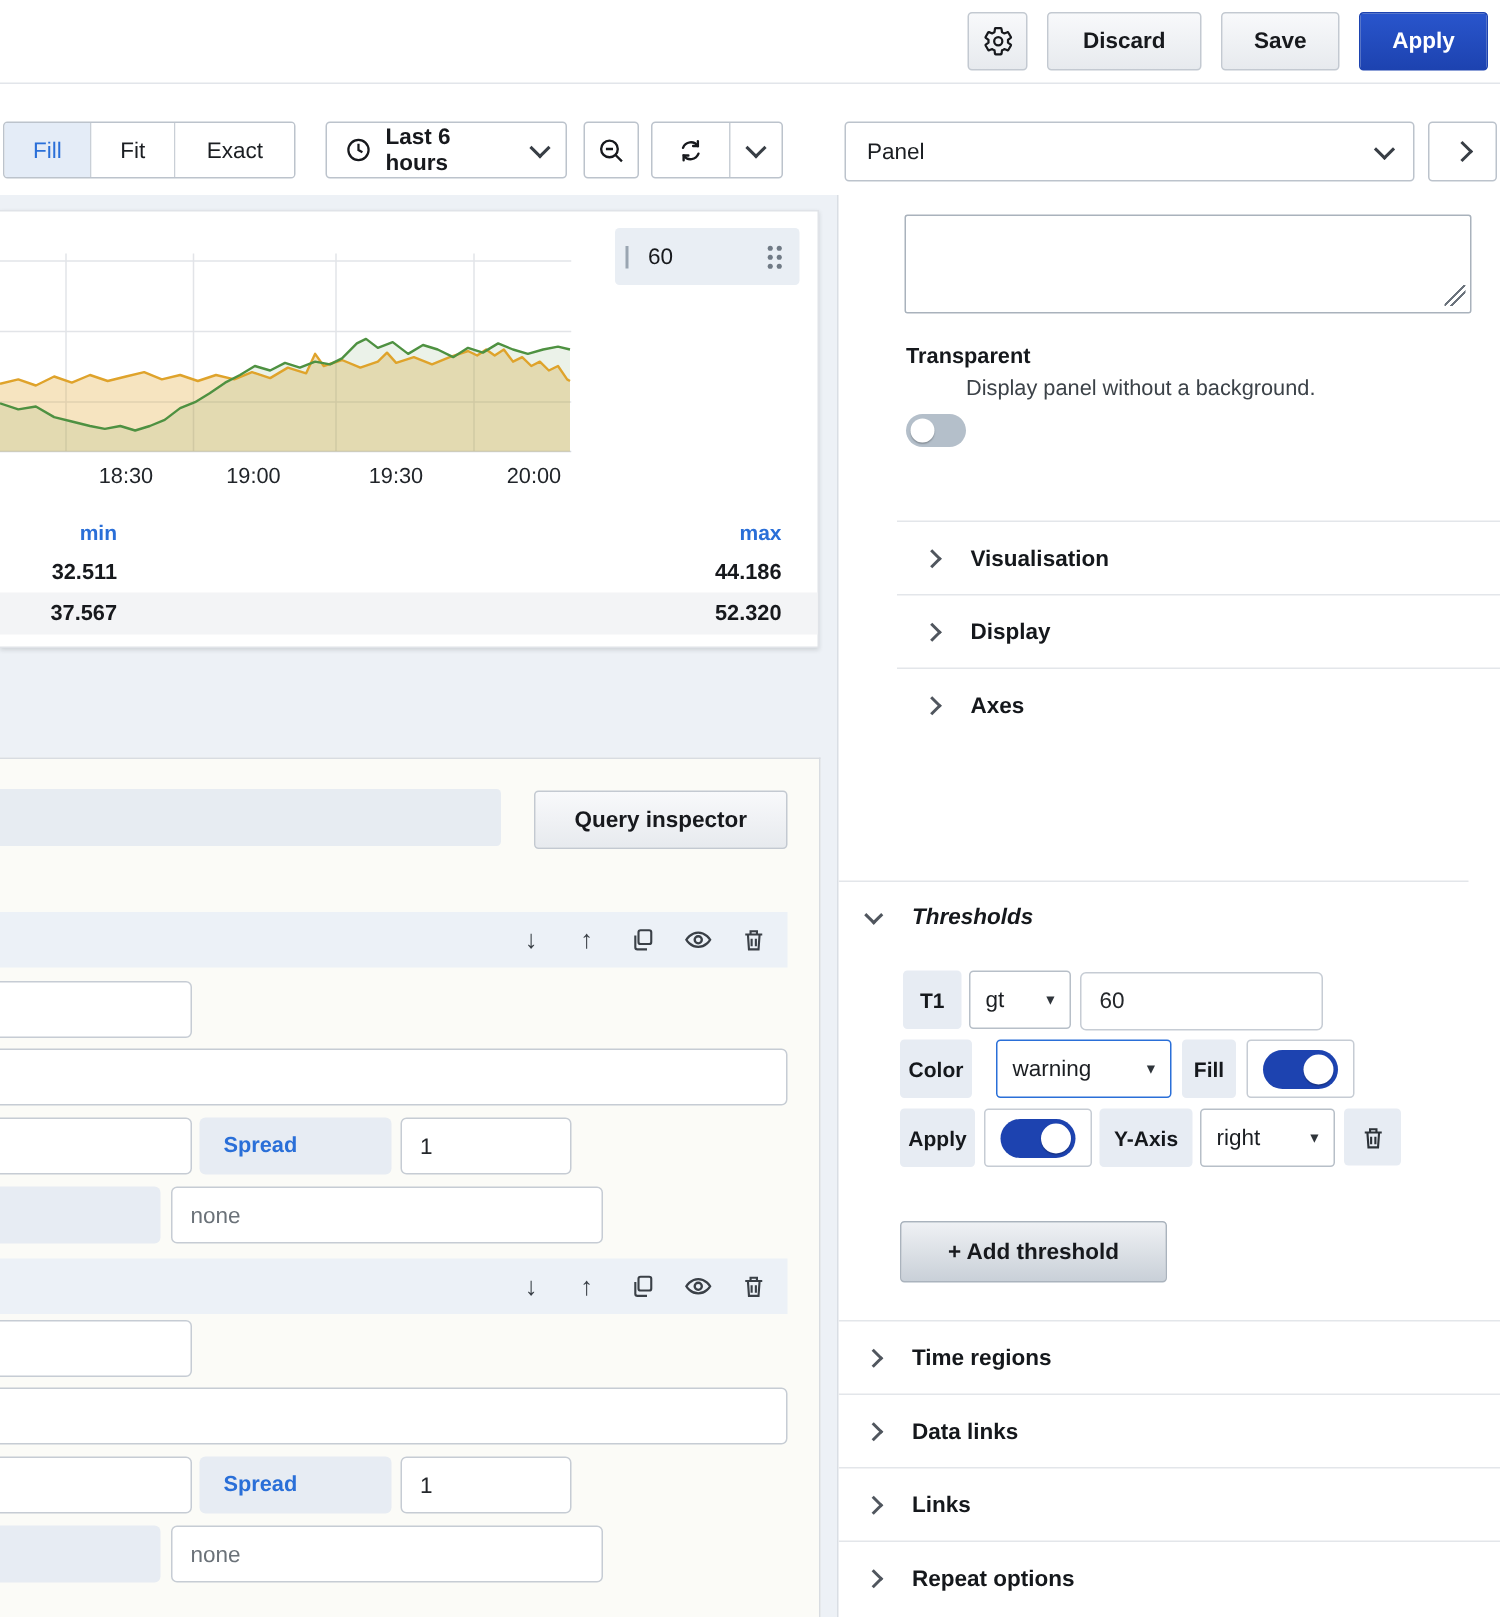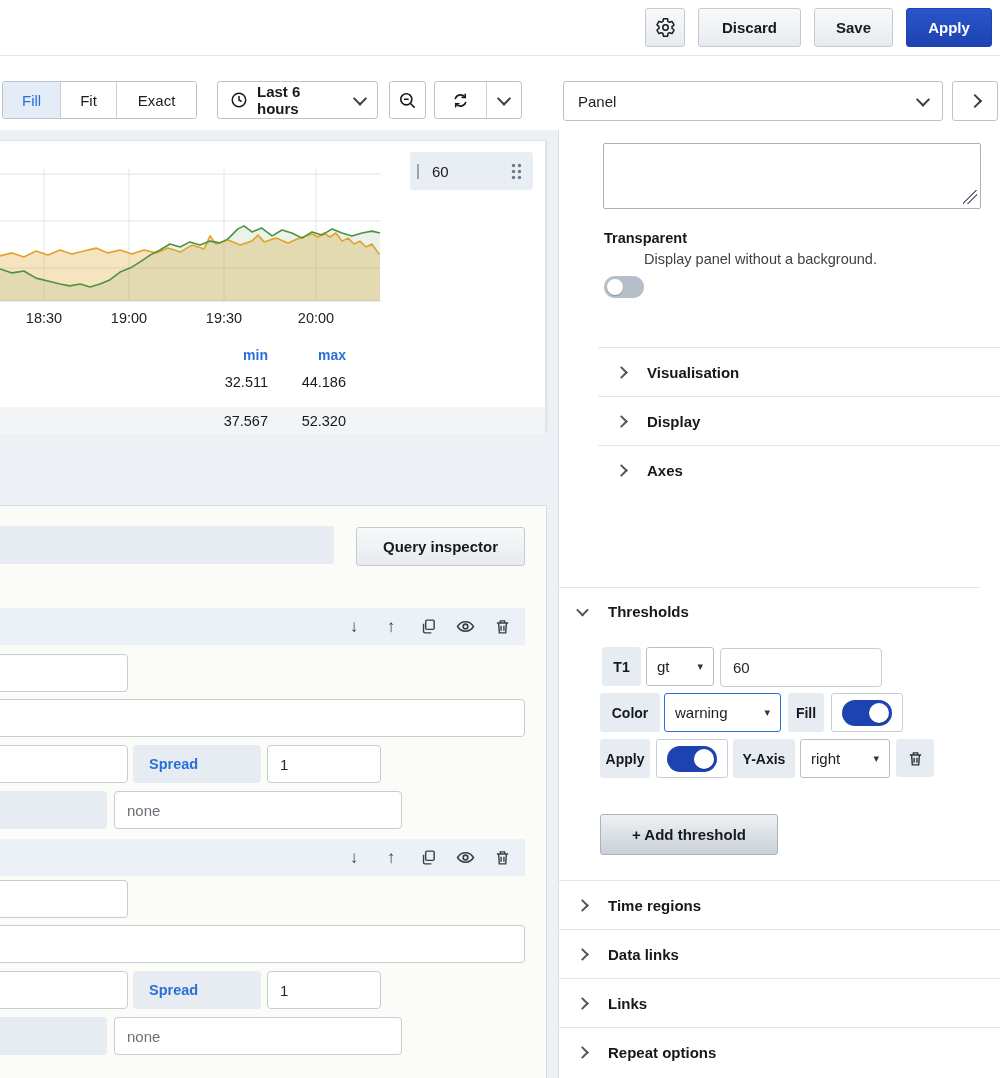--- a/index.html
+++ b/index.html
@@ -43,26 +43,26 @@
   
   .chart-card{position:absolute;left:0;top:10px;width:546px;height:292px;background:#fff;border:1px solid #e0e3e8;border-left:none;
               box-shadow:0 1px 3px rgba(20,25,30,.14);box-sizing:border-box;}
   #chart-svg{position:absolute;left:0;top:0;}
   .threshold-seg{position:absolute;left:374px;top:27px;width:33px;height:3px;background:var(--threshold);border-radius:1px;}
   .threshold-handle{position:absolute;left:410px;top:11px;width:123px;height:38px;background:#e9eef4;border-radius:3px;
                     display:flex;align-items:center;cursor:grab;}
   .th-tick{width:2px;height:15px;background:#9aa5b1;margin-left:7px;}
   .th-val{margin-left:13px;font-size:15px;color:#17191d;}
   .th-grip{margin-left:auto;margin-right:10px;display:block;}
-  .xtick{position:absolute;top:169px;transform:translateX(-50%);font-size:14.5px;color:#202429;}
+  .xtick{position:absolute;top:169px;transform:translateX(-50%);font-size:14.5px;color:#202429;margin-left:40px;}
   .legend{position:absolute;left:0;top:200px;width:100%;}
-  .lg-row{display:flex;justify-content:center;align-items:center;padding-right:24px;height:27px;padding-left:15px;}
-  .lg-cell{width:78px;text-align:right;font-size:14.5px;color:#17191d;}
+  .lg-row{display:flex;justify-content:space-between;align-items:center;padding-right:24px;height:27px;}
+  .lg-cell{width:78px;text-align:right;font-size:14.5px;color:#17191d;font-weight:bold;}
   .lg-head .lg-cell{font-weight:700;font-size:14px;color:var(--link);}
-  .lg-alt{background:#f3f4f6;height:28px;margin-top:12px;}
+  .lg-alt{background:#f3f4f6;height:28px;}
 
   
   .query-card{position:absolute;left:0;top:375px;width:547px;height:573px;background:#fbfbf7;border-top:1px solid #d8dce1;border-right:1px solid #d8dce1;box-sizing:border-box;}
   .q-strip{position:absolute;left:0;top:20px;width:334px;height:38px;background:#e7ecf2;border-radius:0 3px 3px 0;}
   .q-inspector{position:absolute;left:356px;top:21px;width:169px;height:39px;}
   .q-header{position:absolute;left:0;width:525px;height:37px;background:#ecf1f7;display:flex;align-items:center;justify-content:flex-end;gap:17px;padding-right:13px;box-sizing:border-box;}
   .q-ico{width:20px;height:20px;display:flex;align-items:center;justify-content:center;color:#3a4047;font-size:17px;cursor:pointer;background:none;border:none;padding:0;}
   .inp{position:absolute;height:38px;background:#fff;border:1px solid #c6ccd4;border-radius:4px;font-family:inherit;font-size:15px;color:#24272b;padding:0 12px;box-sizing:border-box;}
   .inp::placeholder{color:#6a7178;opacity:1;}
   .chip{position:absolute;height:38px;background:#e7ecf3;border-radius:4px;display:flex;align-items:center;box-sizing:border-box;}
@@ -80,21 +80,21 @@
   .tg-sm{width:40px;height:22px;}.tg-sm .knob{width:16px;height:16px;top:3px;}
   .tg-lg{width:50px;height:26px;}.tg-lg .knob{width:20px;height:20px;top:3px;}
   .toggle.off .knob{left:3px;}.toggle.on .knob{right:3px;}
   .transparent-toggle{position:absolute;left:45px;top:146px;}
   .sections{position:absolute;left:0;width:442px;}
   .sections-1{top:217px;padding-left:39px;}.sections-2{top:750px;}
   .sec-row{height:48px;display:flex;align-items:center;border-top:1px solid #e3e6ea;cursor:pointer;}
   .sec-chev{margin-left:19px;width:7px;height:7px;border-right:2px solid #50565e;border-bottom:2px solid #50565e;transform:rotate(-45deg);}
   .sec-chev-down{transform:rotate(45deg) translate(-1px,-1px);}
   .sec-label{margin-left:21px;font-size:15px;font-weight:700;color:#15181c;}
-  .th-section-head{position:absolute;left:0;top:457px;width:420px;height:46px;display:flex;align-items:center;border-top:1px solid #e3e6ea;cursor:pointer;}
+  .th-section-head{position:absolute;left:0;top:457px;width:420px;height:46px;display:flex;align-items:center;border-top:1px solid #e3e6ea;cursor:pointer;font-style:italic;}
   .opt-chip{position:absolute;height:39px;background:#e7ecf3;border-radius:3px;display:flex;align-items:center;justify-content:center;font-size:14px;font-weight:700;color:#15181c;box-sizing:border-box;}
   .sel{position:absolute;height:39px;background:#fff;border:1px solid #b7bfc8;border-radius:3px;display:flex;align-items:center;justify-content:space-between;padding:0 10px;font-size:15px;color:#1b1e22;box-sizing:border-box;cursor:pointer;}
   .sel .tri{font-size:11px;color:#2f353b;}
   .sel-focus{border:1.5px solid var(--link);}
   .toggle-box{position:absolute;height:39px;background:#fff;border:1px solid #c6ccd4;border-radius:3px;display:flex;align-items:center;justify-content:center;box-sizing:border-box;}
   .add-threshold{position:absolute;left:41px;top:684px;width:178px;height:41px;background:linear-gradient(#eff1f4,#c9d0d8);border:1px solid #aab3bd;}
   .trash-btn{position:absolute;left:337px;top:609px;width:38px;height:38px;background:#e7ecf3;border:none;border-radius:3px;display:flex;align-items:center;justify-content:center;cursor:pointer;}
   svg.ico{display:block;}
 </style>
 </head>
@@ -301,21 +301,21 @@
         <span class="sec-chev sec-chev-down"></span>
         <span class="sec-label">Thresholds</span>
       </div>
       <div class="opt-chip" style="left:43px;top:517px;width:39px">T1</div>
       <div class="sel" style="left:87px;top:517px;width:68px">
         <span>gt</span>
           <span class="tri">▾</span>
       </div>
       <input class="inp" style="left: 161px; top: 517.5px; width: 162px; height: 39px;" value="60">
 
-      <div class="opt-chip" style="left:41px;top:563px;width:60px">Color</div>
+      <div class="opt-chip" style="left:41px;top:563px;width:48px">Color</div>
       <div class="sel sel-focus" style="left:105px;top:563px;width:117px">
         <span>warning</span>
           <span class="tri">▾</span>
       </div>
       <div class="opt-chip" style="left:229px;top:563px;width:36px">Fill</div>
       <div class="toggle-box" style="left:272px;top:563px;width:72px">
         <div class="toggle tg-lg on">
             <span class="knob"></span>
           </div>
       </div>

